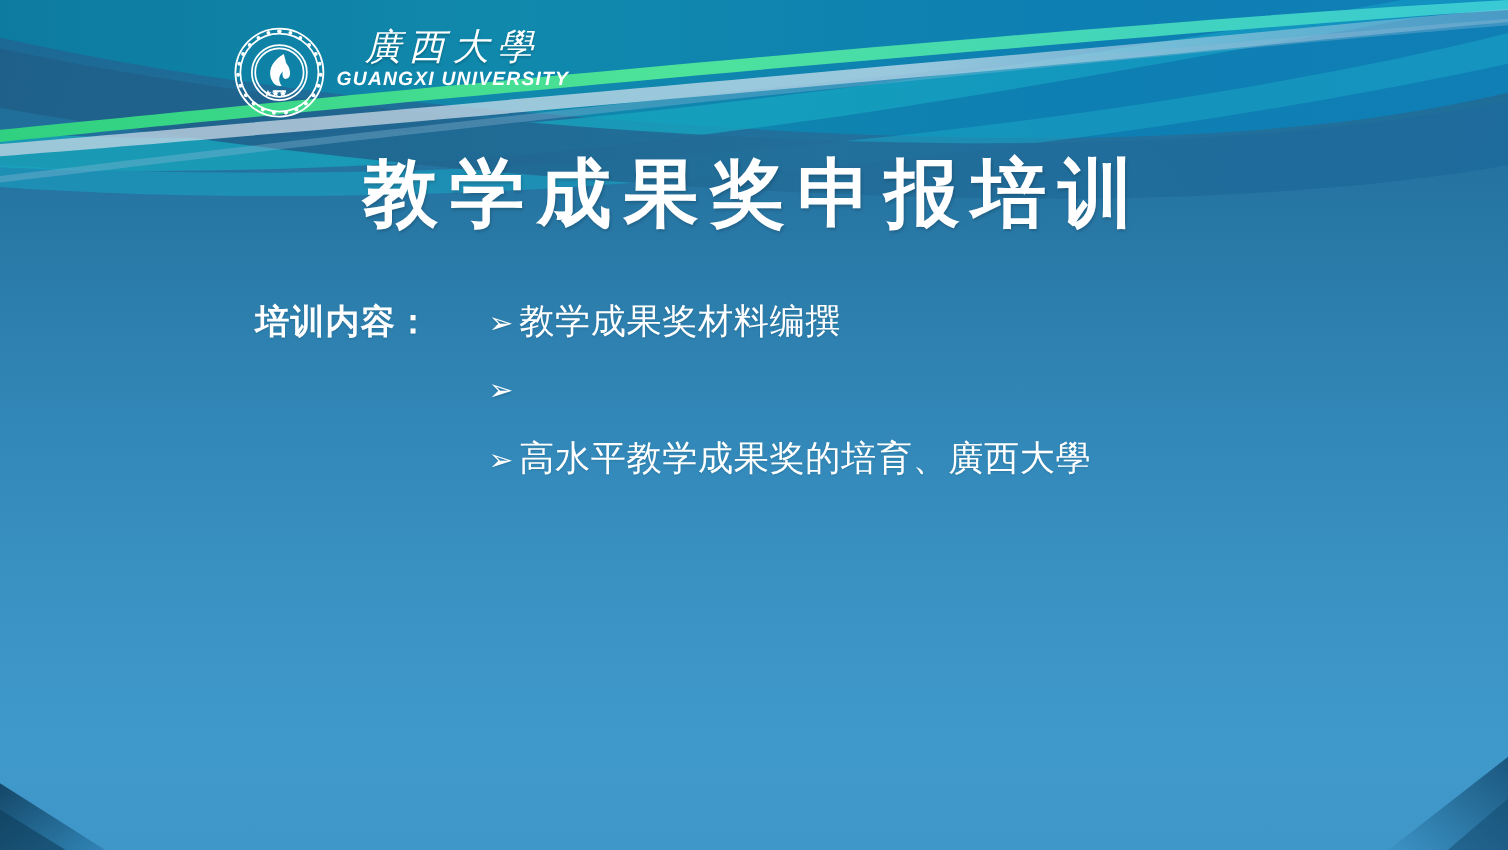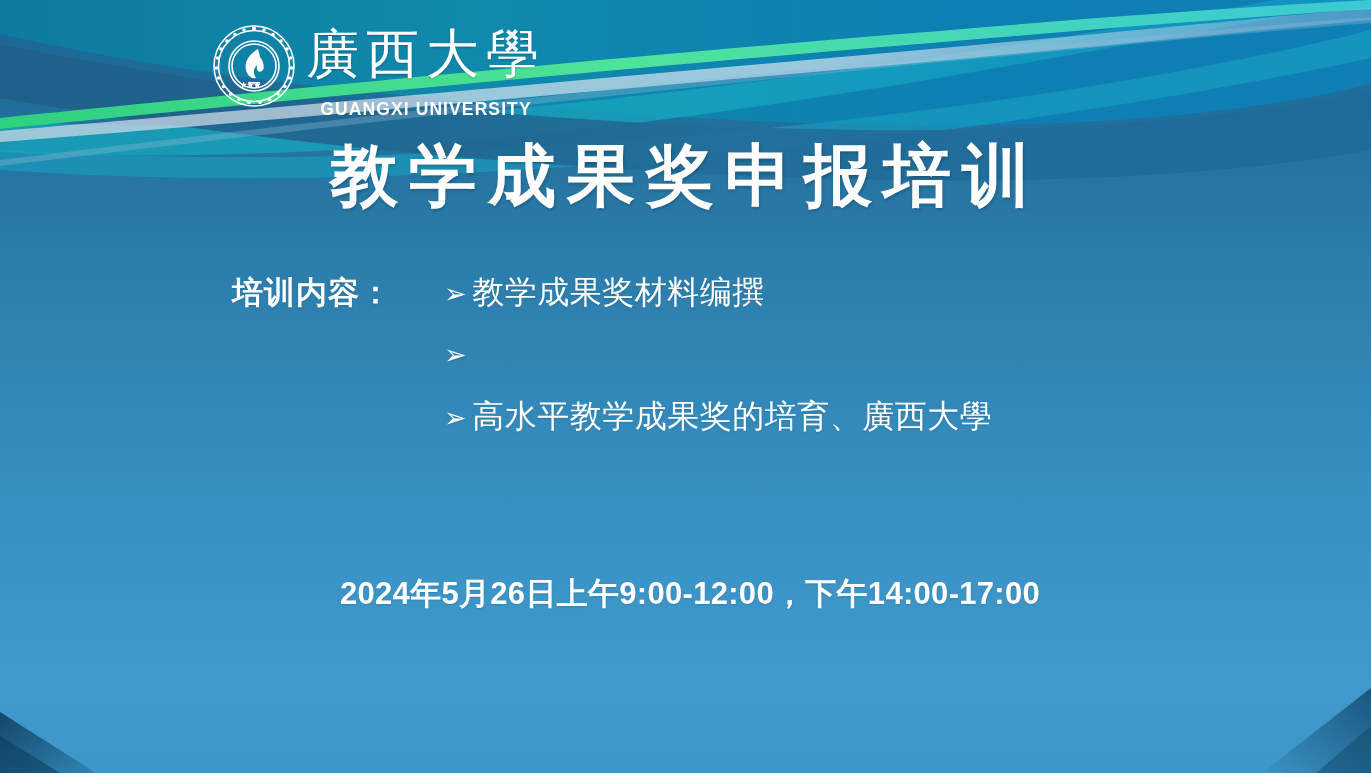--- a/index.html
+++ b/index.html
@@ -49,36 +49,38 @@
     flex: 0 0 84px;
   }
   .logo-wordmark {
     display: flex;
     flex-direction: column;
     align-items: center;
     padding-top: 4px;
   }
   .logo-cn {
     font-family: "Liberation Serif", serif;
-    font-size: 53px;
+    font-size: 33px;
     color: #ffffff;
     letter-spacing: 7px;
     line-height: 1.0;
     font-weight: 400;
+    font-style: italic;
     text-shadow: 0 1px 2px rgba(0,0,0,0.22);
     white-space: nowrap;
   }
   .logo-en {
     font-family: "Liberation Sans", sans-serif;
     font-size: 17.5px;
     font-weight: bold;
     color: #ffffff;
     letter-spacing: 1.1px;
-    margin-top: 18px;
-    white-space: nowrap;
+    margin-top: 0;
+    white-space: nowrap;
+    font-style: italic;
   }
 
   
   .slide-title {
     position: absolute;
     left: 0;
     right: 0;
     top: 134px;
     text-align: center;
     font-family: "Liberation Serif", serif;
@@ -294,16 +296,15 @@
       <div class="content-label"></div>
       <div class="bullet-line">
         <span class="bullet-mark">➢</span>
         <span>高水平教学成果奖的培育、廣西大學</span>
       </div>
     </div>
 
   </div>
 
   <div class="info-area">
-    <div class="info-line indented">2024年5月26日上午9:00-12:00，下午14:00-17:00</div>
   </div>
 
 </div>
 
 </body></html>

